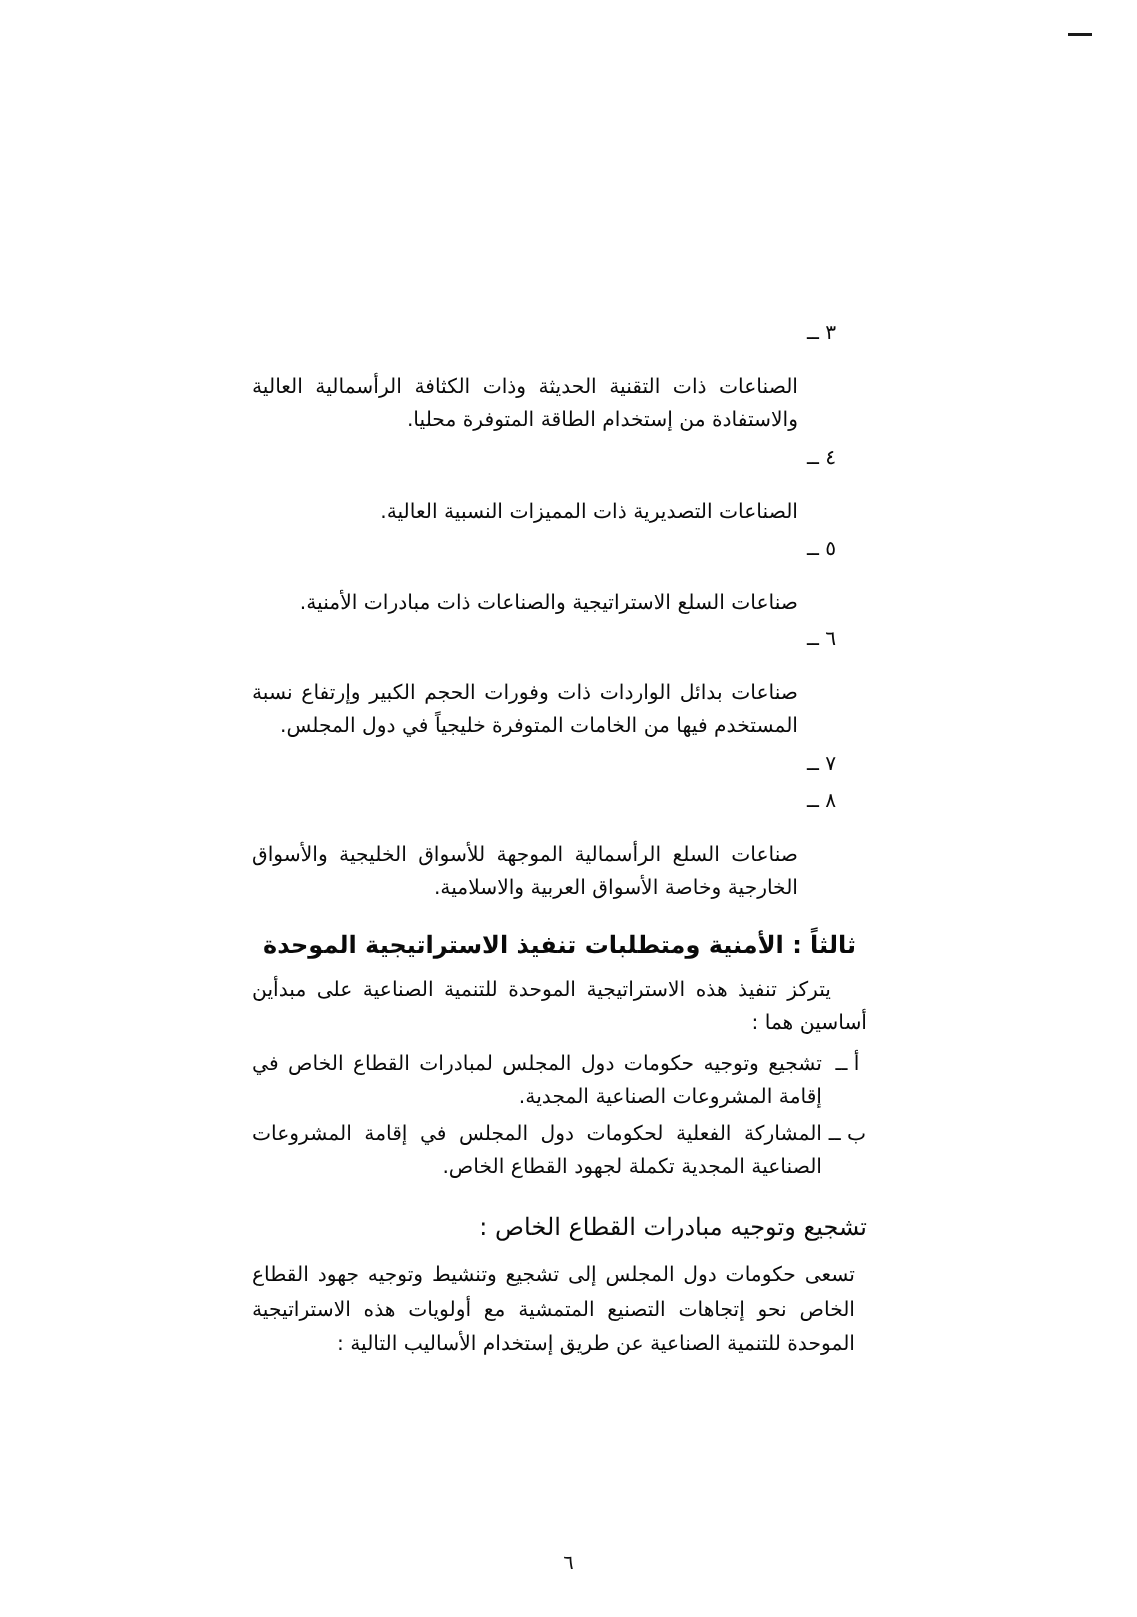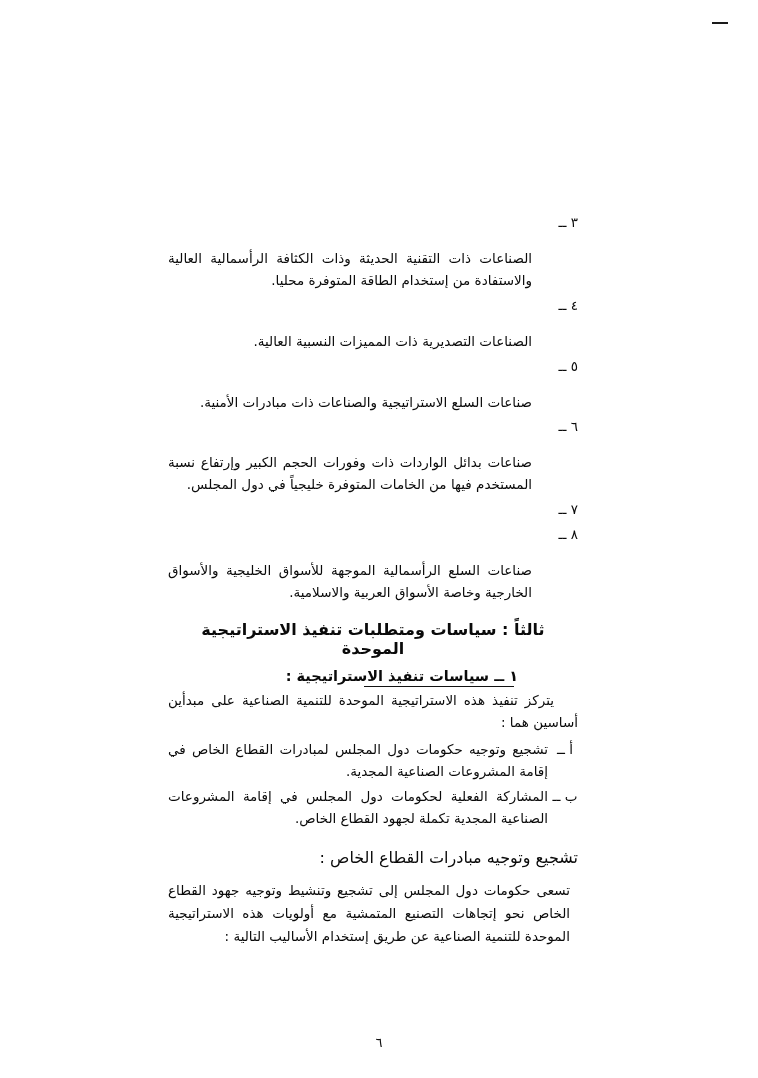--- a/index.html
+++ b/index.html
@@ -42,21 +42,21 @@
   
   .list-item {
     display: flex;
     flex-direction: row;
     align-items: flex-start;
     margin-bottom: 3px;
   }
   .li-num {
     flex: 0 0 auto;
     width: 46px;
-    text-align: right;
+    text-align: left;
     font-size: 13.5px;
     line-height: 1.62;
     white-space: nowrap;
     padding-left: 6px;
     box-sizing: border-box;
   }
   .li-text {
     flex: 1 1 auto;
     font-size: 13.5px;
     line-height: 1.62;
@@ -186,26 +186,22 @@
 
     <div class="list-item">
       <div class="li-num">٧ ــ</div>
     </div>
 
     <div class="list-item">
       <div class="li-num">٨ ــ</div>
       <div class="li-text">صناعات السلع الرأسمالية الموجهة للأسواق الخليجية والأسواق الخارجية وخاصة الأسواق العربية والاسلامية.</div>
     </div>
 
-    <div class="heading-main">ثالثاً : سياسات ومتطلبات تنفيذ الاستراتيجية الموحدة</div>
-
-    <div class="heading-sub">
-      <span>١ ــ سياسات تنفيذ الاستراتيجية :</span>
-      <span class="underline"></span>
-    </div>
+    <div class="heading-main">ثالثاً : الأمنية ومتطلبات تنفيذ الاستراتيجية الموحدة</div>
+
 
     <div class="para indent">يتركز تنفيذ هذه الاستراتيجية الموحدة للتنمية الصناعية على مبدأين أساسين هما :</div>
 
     <div class="sub-item">
       <div class="sub-letter">أ ــ</div>
       <div class="sub-text">تشجيع وتوجيه حكومات دول المجلس لمبادرات القطاع الخاص في إقامة المشروعات الصناعية المجدية.</div>
     </div>
 
     <div class="sub-item">
       <div class="sub-letter">ب ــ</div>

